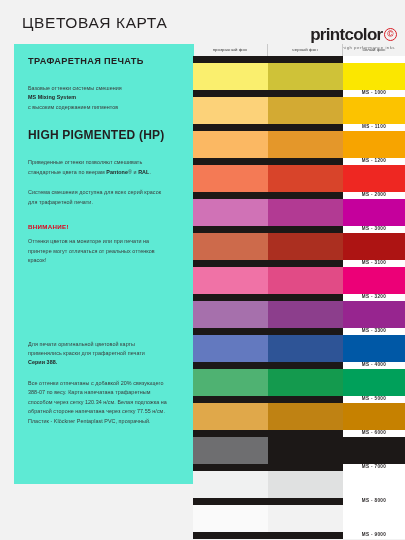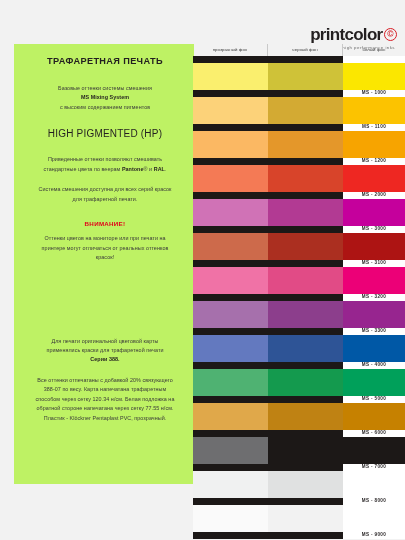--- a/index.html
+++ b/index.html
@@ -38,30 +38,29 @@
   }
   .logo-tag {
     font-size:4.4px; letter-spacing:.45px; color:#6d6d6d;
     margin-top:2.5px; margin-right:2px;
   }
 
   
   .panel {
     position:absolute; left:14px; top:44px;
     width:180px; height:440px;
-    background:#bef264;
+    background:#5eead4;
     padding:12px 12px 0 14px;
-    text-align:center;
   }
   .h2 {
     font-size:9.2px; font-weight:700; letter-spacing:.35px;
     color:#231f20; margin-bottom:18px;
   }
   .h3 {
-    font-size:10px; font-weight:400; letter-spacing:.2px;
+    font-size:12px; font-weight:700; letter-spacing:.2px;
     color:#231f20;
   }
   .p {
     font-size:5.4px; line-height:1.75; color:#3a3a3a;
     letter-spacing:.05px;
   }
   .p b { font-weight:700; color:#231f20; }
   .spacer-lg { height:16px; }
   .spacer-md { height:11px; }
   .spacer-sm { height:7px; }
@@ -107,20 +106,21 @@
     width:62px; background:#ffffff;
     font-size:4.6px; font-weight:700; color:#231f20;
     text-align:center; letter-spacing:.35px;
   }
 </style>
 </head>
 <body>
 
 <div id="page">
 
+  <div class="title">ЦВЕТОВАЯ КАРТА</div>
 
   <div class="logo">
     <span class="logo-word">printcolor</span><span class="logo-c">©</span>
     <div class="logo-tag">high performance inks</div>
   </div>
 
   <div class="panel">
     <div class="h2">ТРАФАРЕТНАЯ ПЕЧАТЬ</div>
 
     <div class="p">

